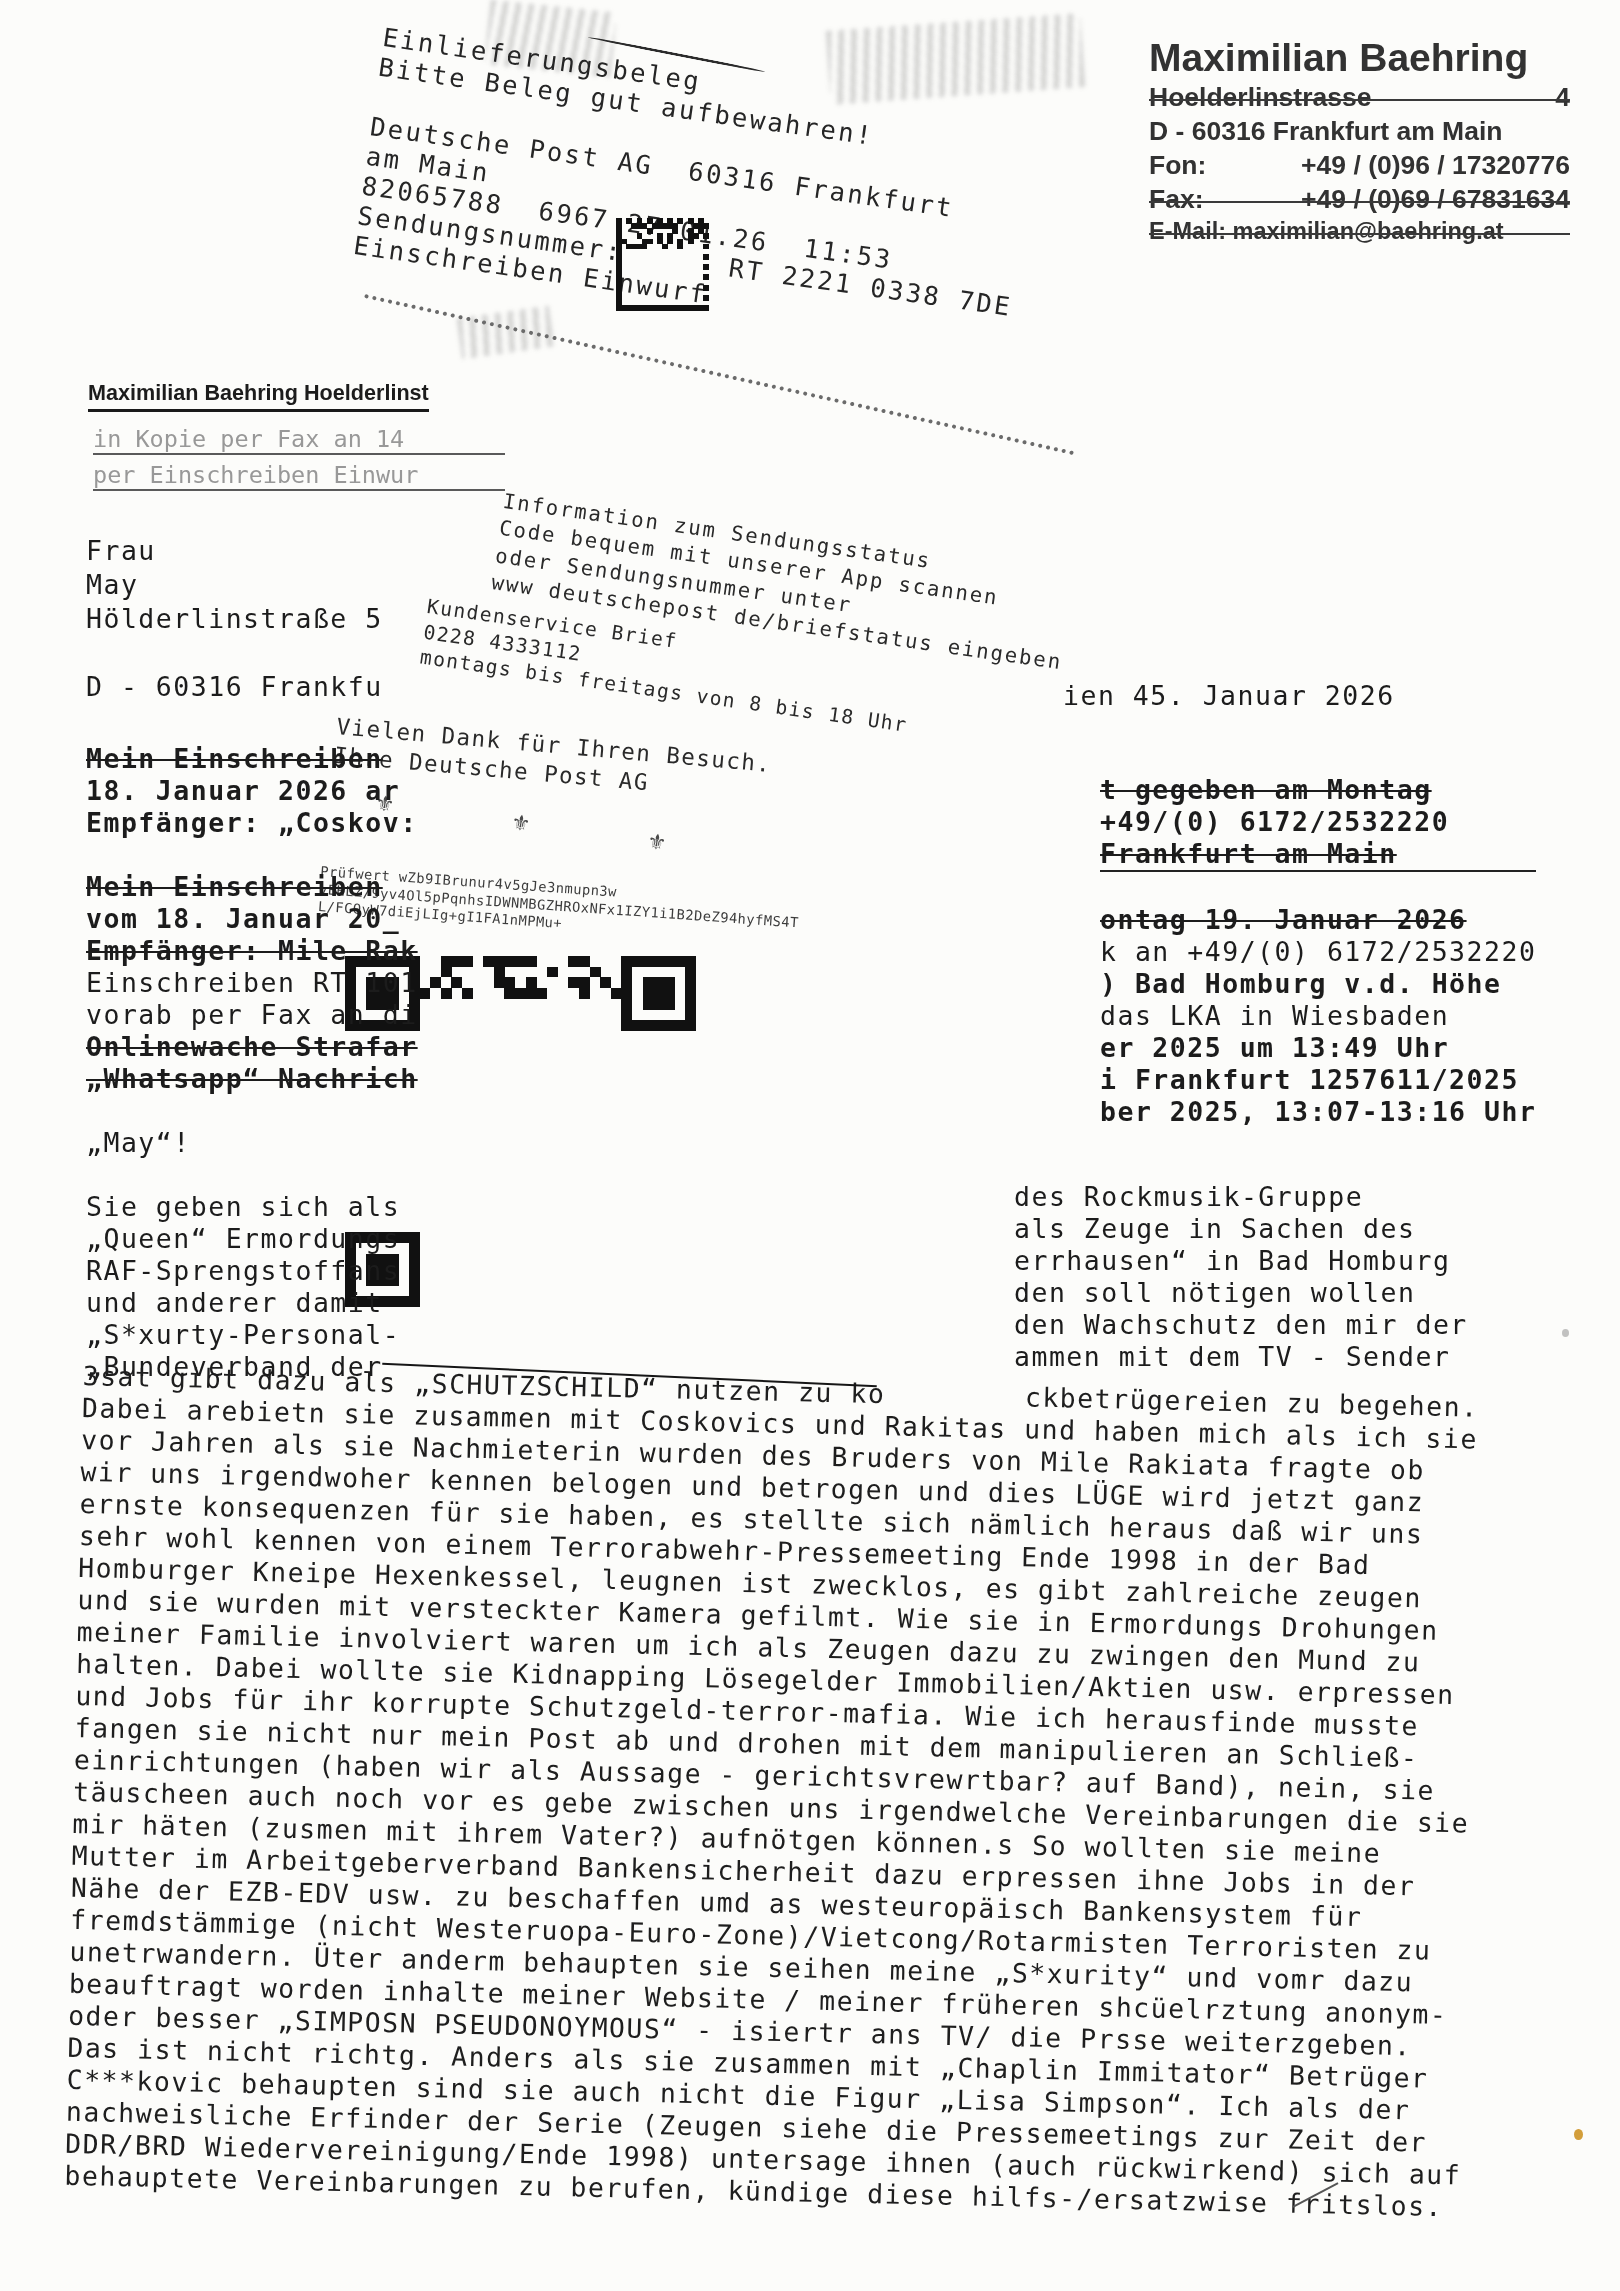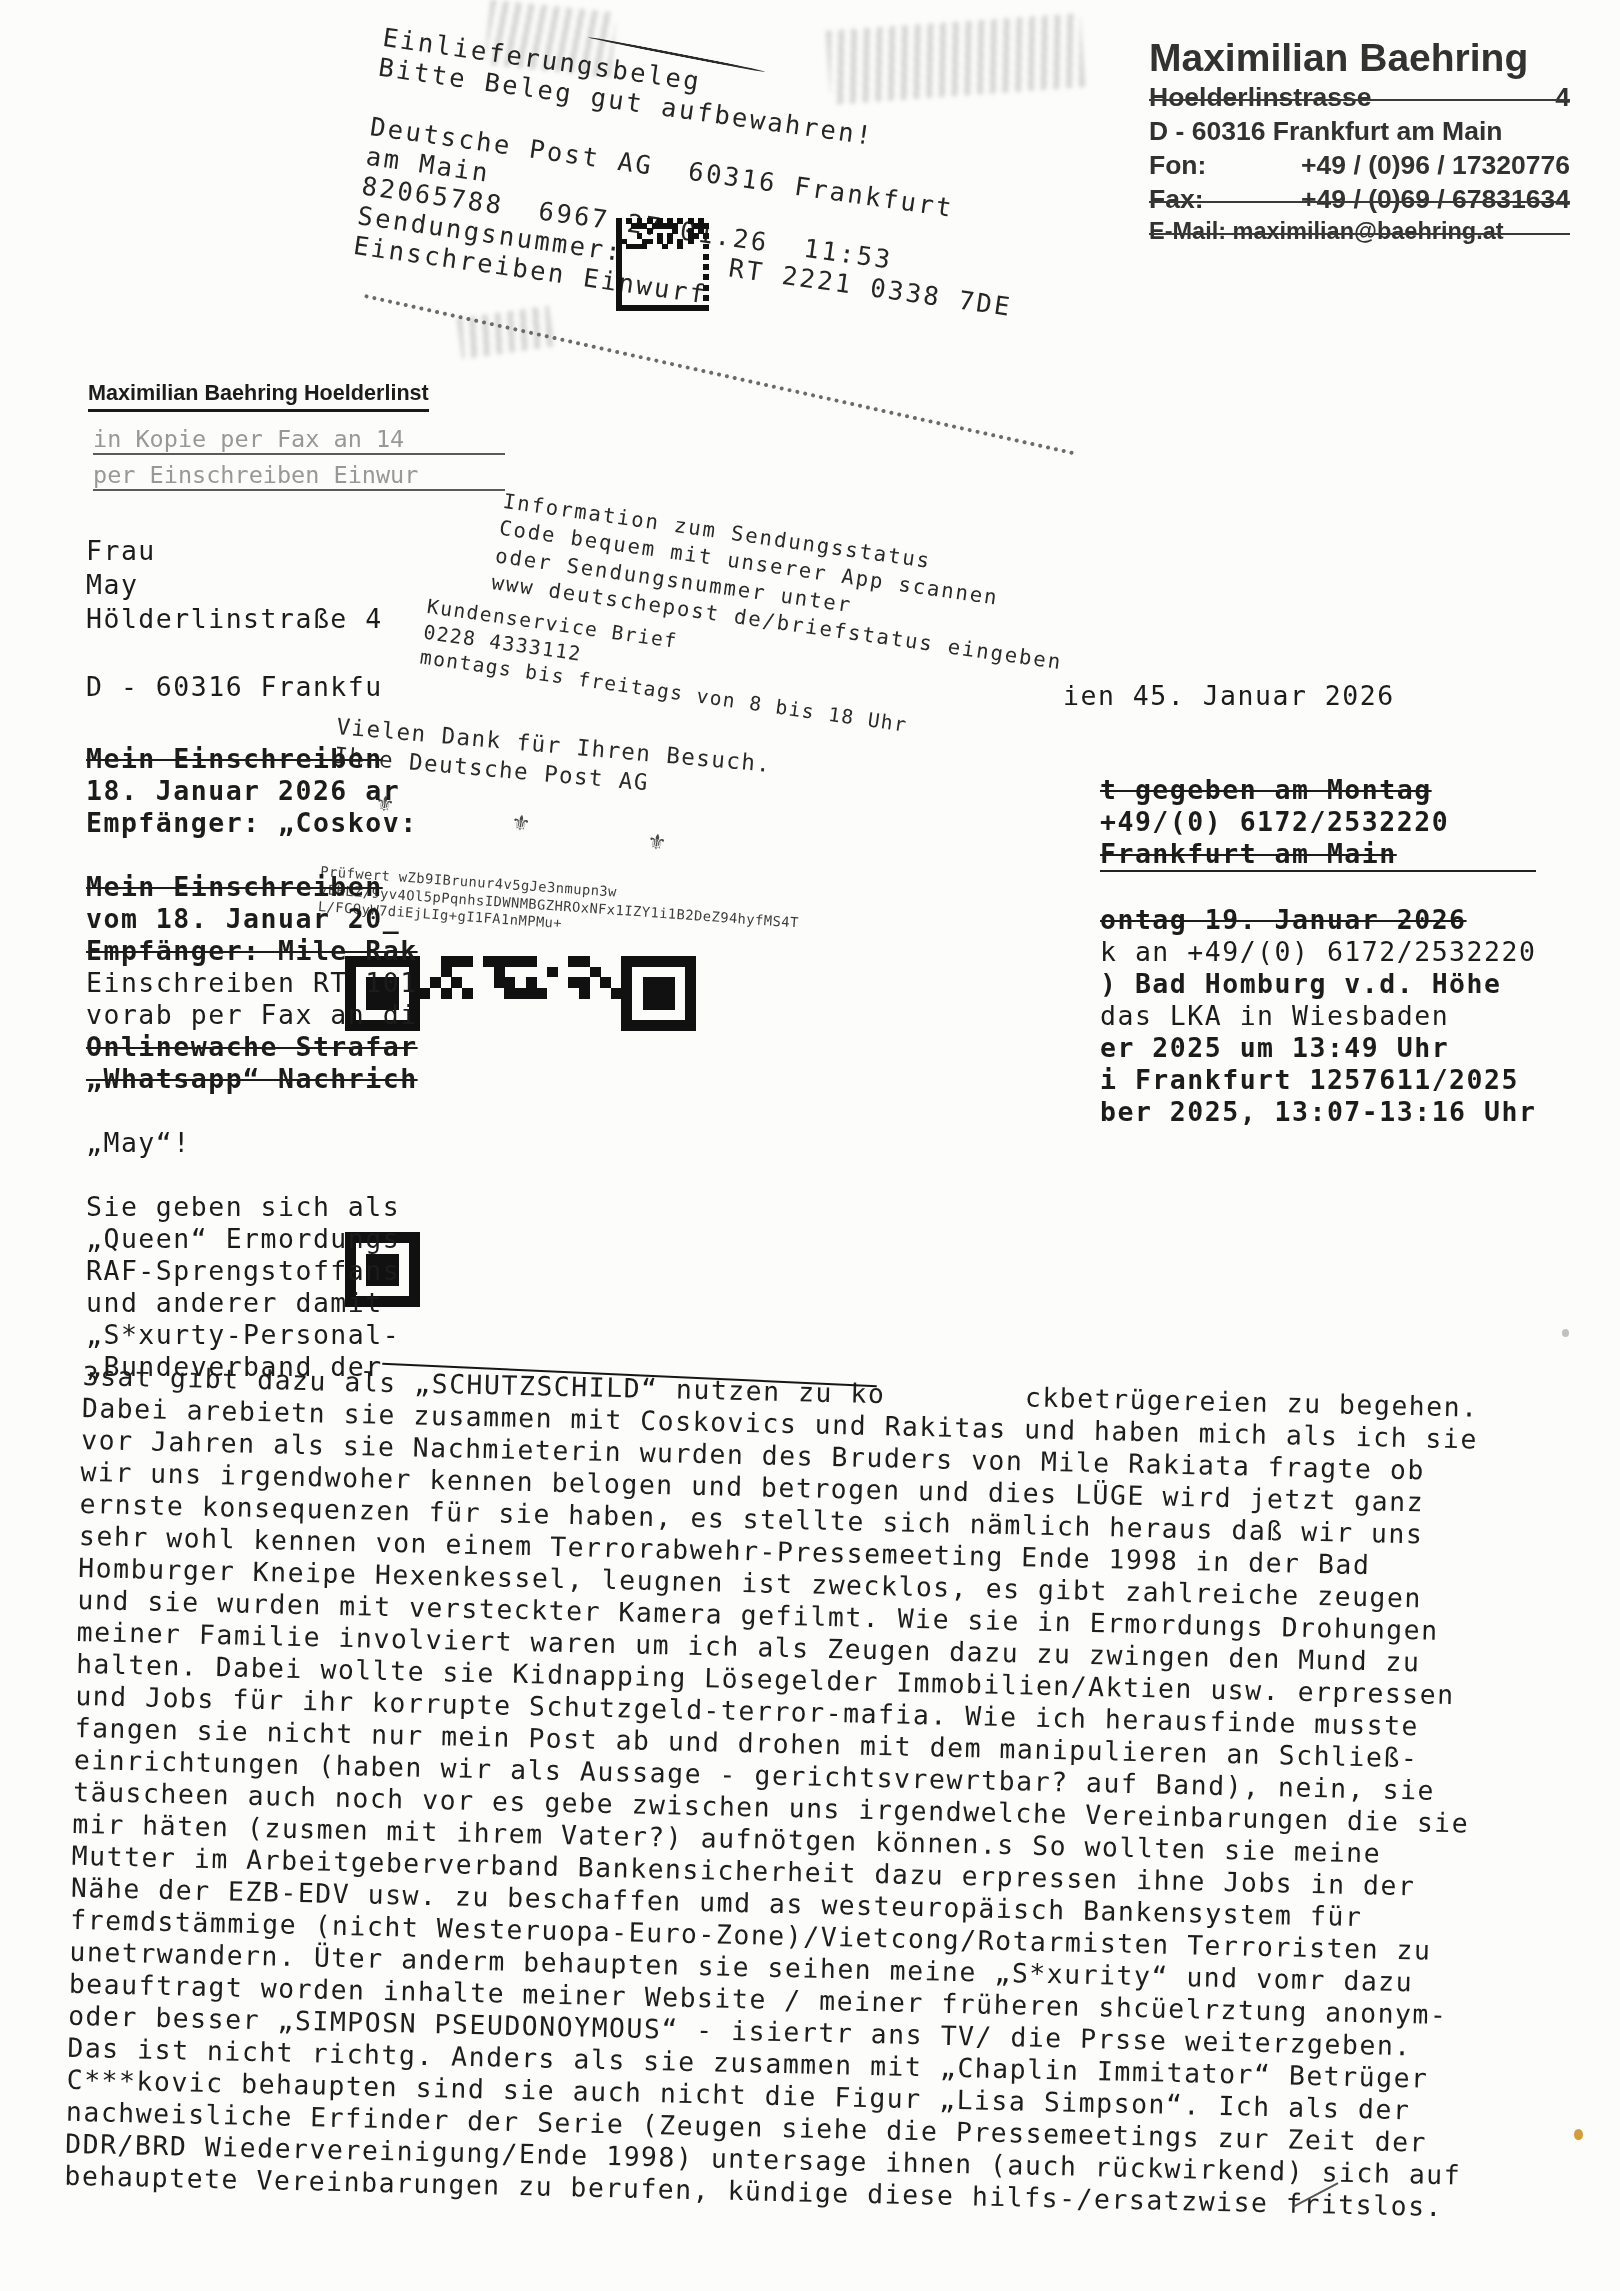--- a/index.html
+++ b/index.html
@@ -215,21 +215,21 @@
 
   <div class="ln">Kundenservice Brief</div>
       <div class="ln">0228 4333112</div>
       <div class="ln">montags bis freitags von 8 bis 18 Uhr</div>
     </div>
 
   <div class="abs addr">
 
   <div class="ln">Frau</div>
       <div class="ln">May</div>
-      <div class="ln">Hölderlinstraße 4</div>
+      <div class="ln">Hölderlinstraße 5</div>
       <div class="ln">&nbsp;</div>
       <div class="ln">D - 60316 Frankfu</div>
     </div>
 
   <div class="abs thanks">
 
   <div class="ln">Vielen Dank für Ihren Besuch.</div>
       <div class="ln">Ihre Deutsche Post AG</div>
     </div>
 
@@ -416,20 +416,29 @@
       <div class="ln">&nbsp;</div>
       <div class="ln b st">ontag 19. Januar 2026</div>
       <div class="ln">k an +49/(0) 6172/2532220</div>
       <div class="ln b">) Bad Homburg v.d. Höhe</div>
       <div class="ln">das LKA in Wiesbaden</div>
       <div class="ln b">er 2025 um 13:49 Uhr</div>
       <div class="ln b">i Frankfurt 1257611/2025</div>
       <div class="ln b">ber 2025, 13:07-13:16 Uhr</div>
     </div>
 
+  <div class="abs besideqr">
+
+  <div class="ln">des Rockmusik-Gruppe</div>
+      <div class="ln">als Zeuge in Sachen des</div>
+      <div class="ln">errhausen“ in Bad Homburg</div>
+      <div class="ln">den soll nötigen wollen</div>
+      <div class="ln">den Wachschutz den mir der</div>
+      <div class="ln">ammen mit dem TV - Sender</div>
+    </div>
 
   <div class="abs bodytext">
 
   <div class="ln">3sat gibt dazu als „SCHUTZSCHILD“ nutzen zu ko        ckbetrügereien zu begehen.</div>
       <div class="ln">Dabei arebietn sie zusammen mit Coskovics und Rakitas und haben mich als ich sie</div>
       <div class="ln">vor Jahren als sie Nachmieterin wurden des Bruders von Mile Rakiata fragte ob</div>
       <div class="ln">wir uns irgendwoher kennen belogen und betrogen und dies LÜGE wird jetzt ganz</div>
       <div class="ln">ernste konsequenzen für sie haben, es stellte sich nämlich heraus daß wir uns</div>
       <div class="ln">sehr wohl kennen von einem Terrorabwehr-Pressemeeting Ende 1998 in der Bad</div>
       <div class="ln">Homburger Kneipe Hexenkessel, leugnen ist zwecklos, es gibt zahlreiche zeugen</div>

